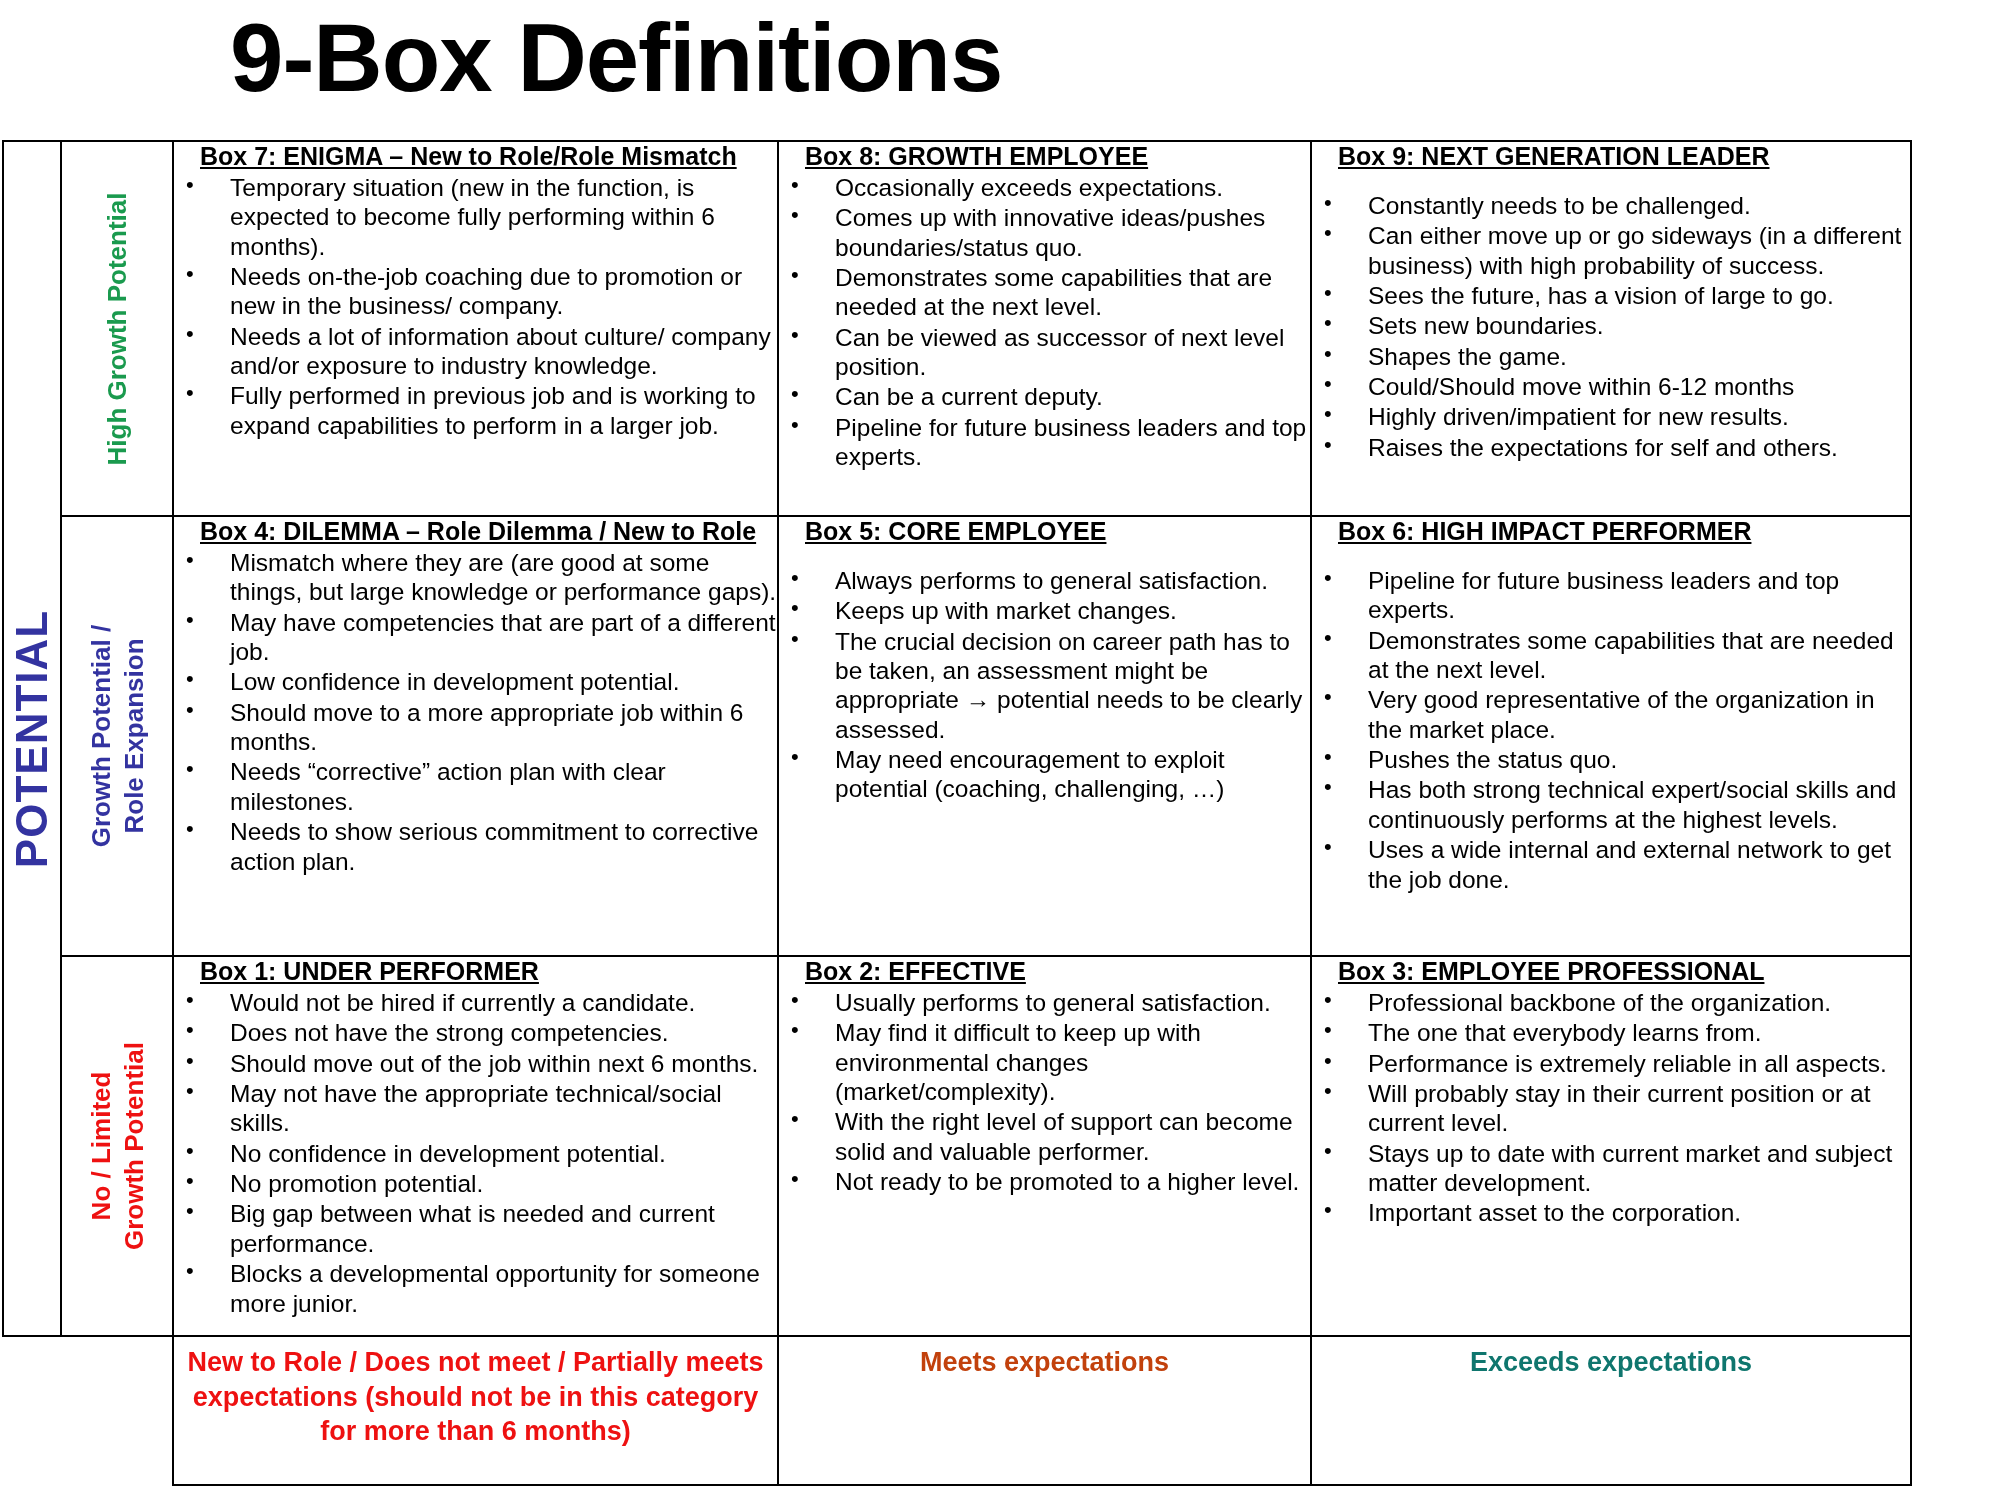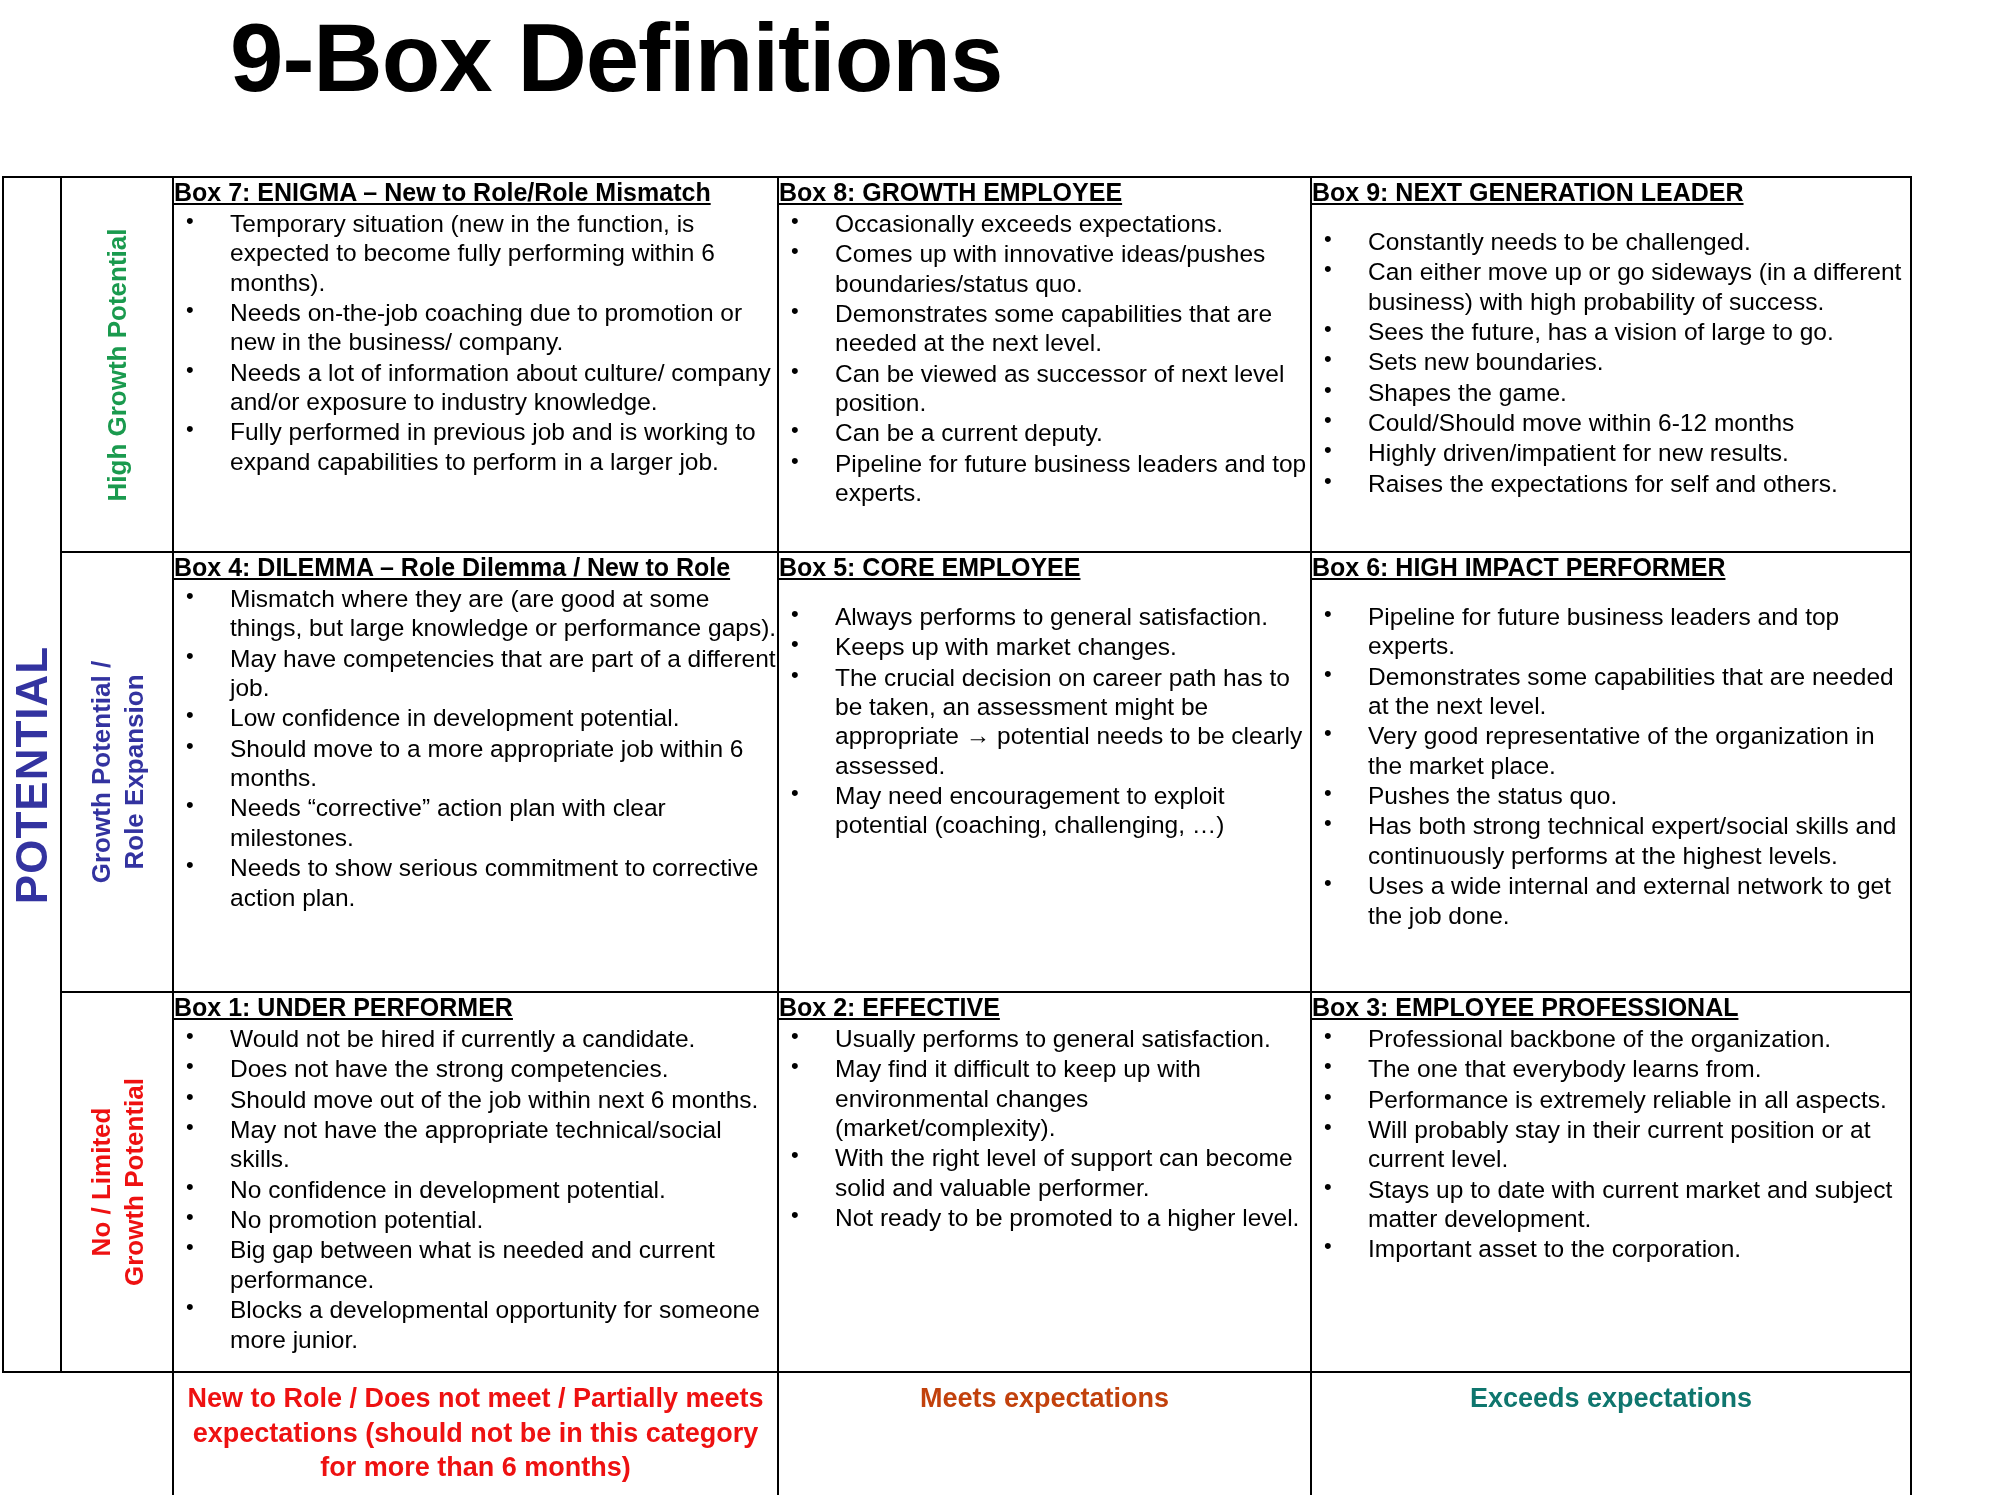--- a/index.html
+++ b/index.html
@@ -18,21 +18,21 @@
 
   
   #title {
     font-size: 96px;
     font-weight: bold;
     line-height: 1.0;
     padding: 10px 0 2px 0;
     text-align: left;
     padding-left: 230px;
     letter-spacing: -1px;
-    height: 176px;
+    height: 140px;
     font-family: "Liberation Sans", sans-serif;
   }
 
   
   #matrix {
     position: relative;
     width: 1908px;
     margin: 0 0 0 2px;
     height: 1340px;
   }
@@ -98,20 +98,21 @@
   .box {
     padding: 8px 12px 10px 12px;
   }
   .box-title {
     font-size: 25px;
     font-weight: bold;
     text-decoration: underline;
     line-height: 1.15;
     margin: 0 0 2px 0;
     white-space: nowrap;
+    padding-left: 26px;
   }
   ul.bullets {
     list-style: none;
     margin: 0;
     padding: 0;
   }
   ul.bullets li {
     position: relative;
     font-size: 24.5px;
     line-height: 1.20;

